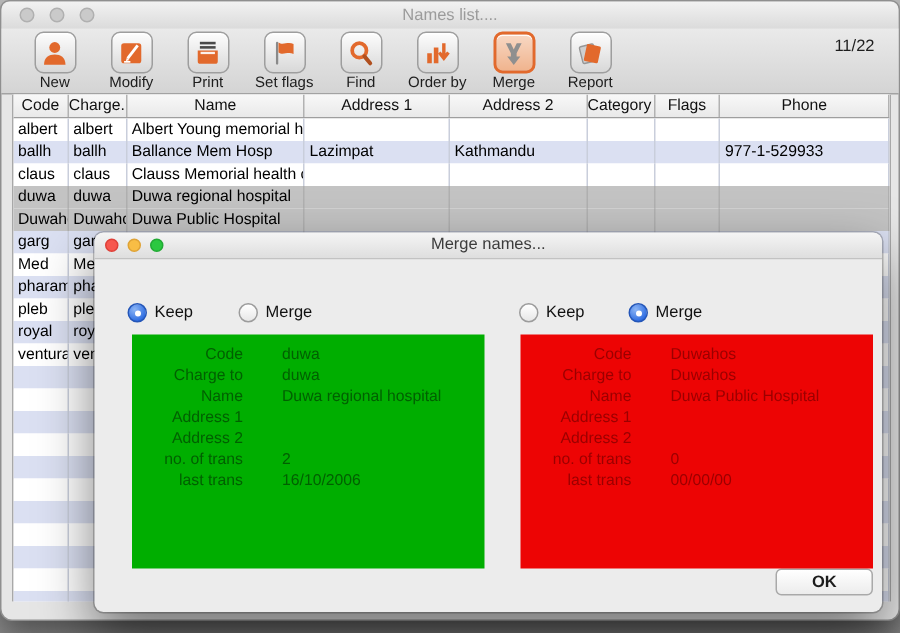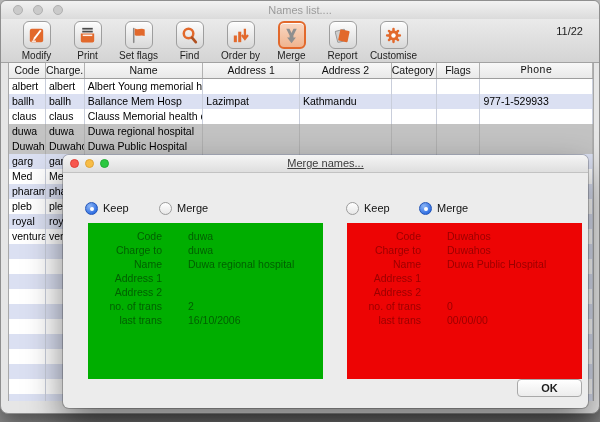--- a/index.html
+++ b/index.html
@@ -70,21 +70,21 @@
   .modal{
     position:absolute;left:63px;top:155px;width:525px;height:253px;
     background:#ececec;border-radius:6px;
     box-shadow:0 16px 36px rgba(0,0,0,.5),0 0 0 1px rgba(0,0,0,.22);
   }
   .modal-titlebar{
     position:absolute;left:0;top:0;right:0;height:17px;
     background:linear-gradient(#f5f5f5,#dedede);
     border-bottom:1px solid #c2c2c2;border-radius:6px 6px 0 0;
   }
-  .modal-title{text-align:center;font-size:11px;line-height:17px;color:#3c3c3c;text-decoration:underline;}
+  .modal-title{text-align:center;font-size:11px;line-height:17px;color:#3c3c3c;}
   .m-dot{position:absolute;top:4px;width:9px;height:9px;border-radius:50%;box-sizing:border-box;}
   .m-dot.red{left:7px;background:#f7574e;border:1px solid #df4038;}
   .m-dot.yellow{left:22px;background:#f8bd45;border:1px solid #dfa336;}
   .m-dot.green{left:37px;background:#2bc840;border:1px solid #22aa34;}
 
   .radio{position:absolute;top:47px;width:13px;height:13px;border-radius:50%;box-sizing:border-box;}
   .radio.off{background:linear-gradient(#ffffff,#e7e7e7);border:1px solid #9c9c9c;}
   .radio.on{background:radial-gradient(circle at 35% 30%,#8db6f5,#2e6de2 75%);border:1px solid #2456b8;}
   .radio.on::after{content:"";position:absolute;left:3.5px;top:3.5px;width:4px;height:4px;
     background:#fff;border-radius:50%;}
@@ -113,20 +113,29 @@
 
   <div class="titlebar">
     <span class="tl-dot d1"></span>
     <span class="tl-dot d2"></span>
     <span class="tl-dot d3"></span>
     <div class="win-title">Names list....</div>
   </div>
 
   <div class="toolbar" id="toolbar">
 
+    <div class="tb-btn">
+        <div class="tb-icon">
+          <svg width="21" height="21" viewBox="0 0 22 22">
+            <circle cx="11" cy="7" r="3.8" fill="#e2692c"></circle>
+            <path d="M3.5 19c0-5.2 3.5-7.2 7.5-7.2s7.5 2 7.5 7.2z" fill="#e2692c"></path>
+          </svg>
+        </div>
+        <div class="tb-label">New</div>
+      </div>
       <div class="tb-btn">
         <div class="tb-icon">
           <svg width="21" height="21" viewBox="0 0 22 22">
             <rect x="4" y="4" width="14" height="14" rx="2" fill="#e2692c"></rect>
             <path d="M8.5 14.5 L15.5 5.5" stroke="#fff" stroke-width="2"></path>
             <path d="M7.2 16.6l2.4-.8-1.7-1.7z" fill="#fff"></path>
             <rect x="6" y="16.4" width="4.4" height="1.2" fill="#fff"></rect>
           </svg>
         </div>
         <div class="tb-label">Modify</div>
@@ -183,49 +192,34 @@
           <svg width="21" height="21" viewBox="0 0 22 22">
             <g transform="rotate(-14 11 11)">
               <rect x="4.5" y="5" width="10" height="12" rx="1" fill="#cfcfcf" stroke="#979797"></rect>
             </g>
             <g transform="rotate(12 11 11)">
               <rect x="7.5" y="5" width="10" height="12" rx="1" fill="#e2692c"></rect>
             </g>
           </svg>
         </div>
         <div class="tb-label">Report</div>
-      </div>
-      <div class="tb-btn">
-        <div class="tb-icon">
-          <svg width="21" height="21" viewBox="0 0 22 22">
-            <g fill="#e2692c">
-              <rect x="9.7" y="3" width="2.6" height="16" rx="1.2"></rect>
-              <rect x="3" y="9.7" width="16" height="2.6" rx="1.2"></rect>
-              <rect x="9.7" y="3" width="2.6" height="16" rx="1.2" transform="rotate(45 11 11)"></rect>
-              <rect x="9.7" y="3" width="2.6" height="16" rx="1.2" transform="rotate(-45 11 11)"></rect>
-              <circle cx="11" cy="11" r="5.2"></circle>
-            </g>
-            <circle cx="11" cy="11" r="2.3" fill="#fff"></circle>
-          </svg>
-        </div>
-        <div class="tb-label">Customise</div>
       </div>
       <div class="tb-count">11/22</div>
   </div>
 
   <div class="names-table" id="names-table">
     <div class="thead" id="thead">
         <div class="th" style="width: 37px;">Code</div>
         <div class="th" style="width: 39px;">Charge...</div>
         <div class="th" style="width: 119px;">Name</div>
         <div class="th" style="width: 97px;">Address 1</div>
         <div class="th" style="width: 92px;">Address 2</div>
         <div class="th" style="width: 45px;">Category 1</div>
         <div class="th" style="width: 44px;">Flags</div>
-        <div class="th" style="width: 113px; font-family: Liberation Mono, monospace;">Phone</div>
+        <div class="th" style="width: 113px;">Phone</div>
       </div>
     <div id="tbody">
         <div class="trow">
           <div class="td" style="width: 37px;">albert</div>
           <div class="td" style="width: 39px;">albert</div>
           <div class="td" style="width: 119px;">Albert Young memorial hospital</div>
           <div class="td" style="width: 97px;"></div>
           <div class="td" style="width: 92px;"></div>
           <div class="td" style="width: 45px;"></div>
           <div class="td" style="width: 44px;"></div>

